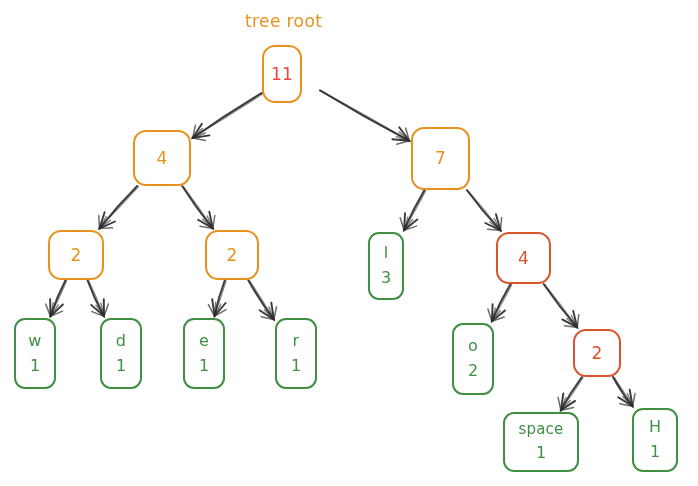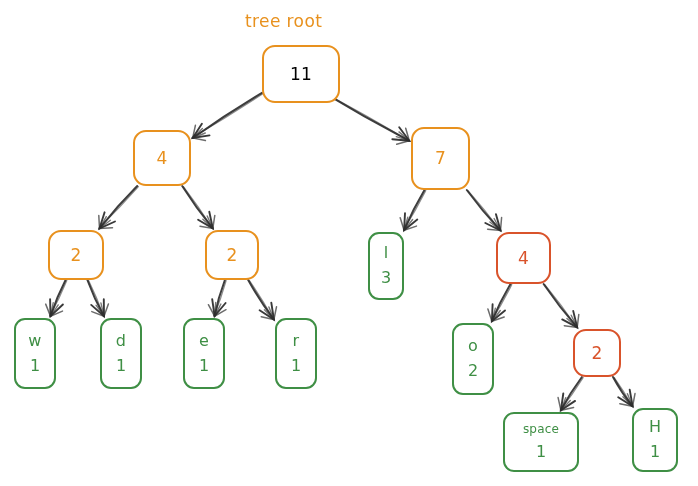--- a/index.html
+++ b/index.html
@@ -51,21 +51,21 @@
     font-size: 17px;
     font-weight: 700;
   }
   .node-leaf {
     border-radius: 11px;
     font-size: 16px;
     font-weight: 700;
   }
   .node-leaf .glyph { font-size: 16px; }
   .node-leaf .count { font-size: 16px; margin-top: 6px; }
-  .node-leaf.wide .glyph { font-size: 12px; }
+  .node-leaf.wide .glyph { font-size: 15px; }
   .caption {
     position: absolute;
     z-index: 4;
     font-size: 17px;
     font-weight: 400;
     letter-spacing: 0.4px;
     white-space: nowrap;
   }
 </style>
 </head>
@@ -166,21 +166,21 @@
       </g>
       <g>
         <path d="M 613.0 377.0 Q 621.4 392.6 632.6 406.3" stroke="#2e2e2e" stroke-width="2" fill="none" stroke-linecap="round" opacity="0.92"></path>
         <path d="M 614.2 377.6 Q 624.0 391.2 632.0 405.9" stroke="#2e2e2e" stroke-width="1.3" fill="none" stroke-linecap="round" opacity="0.55"></path>
         <path d="M 618.2 397.3 L 632.6 406.3 L 629.7 389.6" stroke="#2e2e2e" stroke-width="1.9" fill="none" stroke-linecap="round" opacity="0.95"></path>
         <path d="M 619.8 403.7 L 632.6 406.3 L 635.0 393.6" stroke="#2e2e2e" stroke-width="1.5" fill="none" stroke-linecap="round" opacity="0.7"></path>
         <path d="M 622.9 396.7 L 632.6 406.3 L 627.4 393.7" stroke="#2e2e2e" stroke-width="1.4" fill="none" stroke-linecap="round" opacity="0.65"></path>
       </g>
     </svg>
   <div id="node-layer">
-      <div class="node node-internal" style="left: 262px; top: 45px; width: 78px; height: 58px; border-color: rgb(232, 145, 30); color: #000000;">
+      <div class="node node-internal" style="left: 262px; top: 45px; width: 40px; height: 58px; border-color: rgb(232, 145, 30); color: #ef4444;">
         <span class="glyph">11</span>
       </div>
       <div class="node node-internal" style="left: 133px; top: 130px; width: 58px; height: 56px; border-color: rgb(232, 145, 30); color: rgb(232, 145, 30);">
         <span class="glyph">4</span>
       </div>
       <div class="node node-internal" style="left: 411px; top: 127px; width: 59px; height: 63px; border-color: rgb(232, 145, 30); color: rgb(232, 145, 30);">
         <span class="glyph">7</span>
       </div>
       <div class="node node-internal" style="left: 48px; top: 230px; width: 56px; height: 50px; border-color: rgb(232, 145, 30); color: rgb(232, 145, 30);">
         <span class="glyph">2</span>

